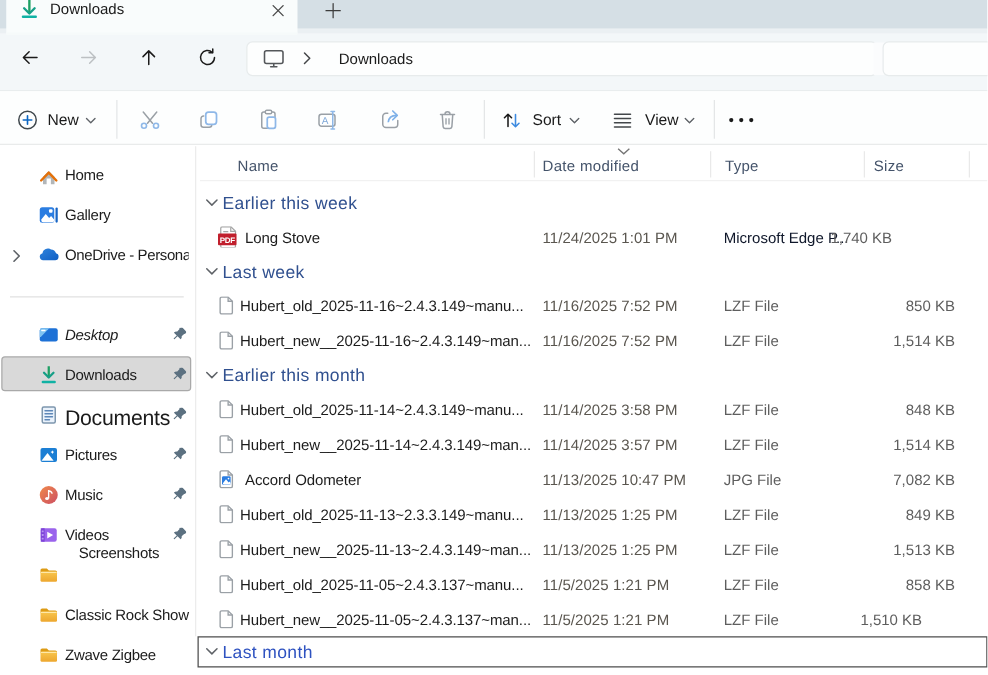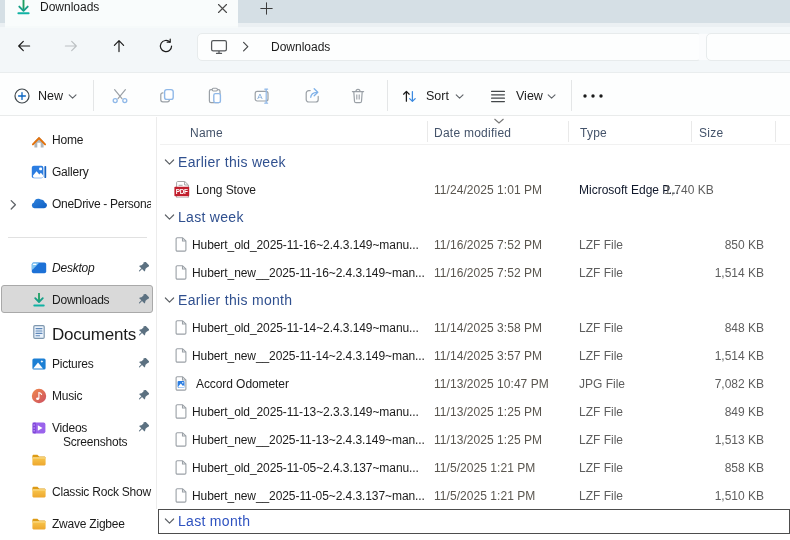--- a/index.html
+++ b/index.html
@@ -343,17 +343,17 @@
 <div class="txt" style="left:434px;top:462px;font-size:12px;letter-spacing:0.05px;color:#5a564f">11/5/2025 1:21 PM</div>
 <div class="txt" style="left:579px;top:462px;font-size:12px;color:#5e5e5e">LZF File</div>
 <div class="txt" style="left:662px;top:462px;width:102px;text-align:right;font-size:12px;color:#5e5e5e">858 KB</div>
 <svg style="position:absolute;left:175px;top:488px" width="12" height="15" viewBox="0 0 12 15">
     <path d="M1.1 1.9c0-.7.5-1.2 1.2-1.2h5.2L10.9 4v8.9c0 .7-.5 1.2-1.2 1.2H2.3c-.7 0-1.2-.5-1.2-1.2z" fill="#fff" stroke="#9aa0a6" stroke-width="1.1"></path>
     <path d="M7.5.9V4h3.3" fill="none" stroke="#9aa0a6" stroke-width="1.1"></path>
   </svg>
 <div class="txt" style="left:192px;top:490px;font-size:12px;color:#1c1c1c;letter-spacing:-0.08px">Hubert_new__2025-11-05~2.4.3.137~man...</div>
 <div class="txt" style="left:434px;top:490px;font-size:12px;letter-spacing:0.05px;color:#5a564f">11/5/2025 1:21 PM</div>
 <div class="txt" style="left:579px;top:490px;font-size:12px;color:#5e5e5e">LZF File</div>
-<div class="txt" style="left:662px;top:490px;width:102px;text-align:right;font-size:12px;color:#5e5e5e">1,510 KB</div>
+<div class="txt" style="left:662px;top:490px;width:102px;text-align:center;font-size:12px;color:#5e5e5e">1,510 KB</div>
 <div class="abs" style="left:158px;top:509px;width:632px;height:25px;background:#fff;border:1px solid #4d4d4d;box-sizing:border-box"></div>
 <svg style="position:absolute;left:164px;top:517px" width="11" height="8" viewBox="0 0 11 8">
     <path d="M1.4 2 5.5 6.1 9.6 2" fill="none" stroke="#5f6368" stroke-width="1.2" stroke-linecap="round" stroke-linejoin="round"></path>
   </svg>
 <div class="txt" style="left:178px;top:514px;font-size:14px;letter-spacing:0.3px;color:#2e52c0">Last month</div>
 </body></html>

